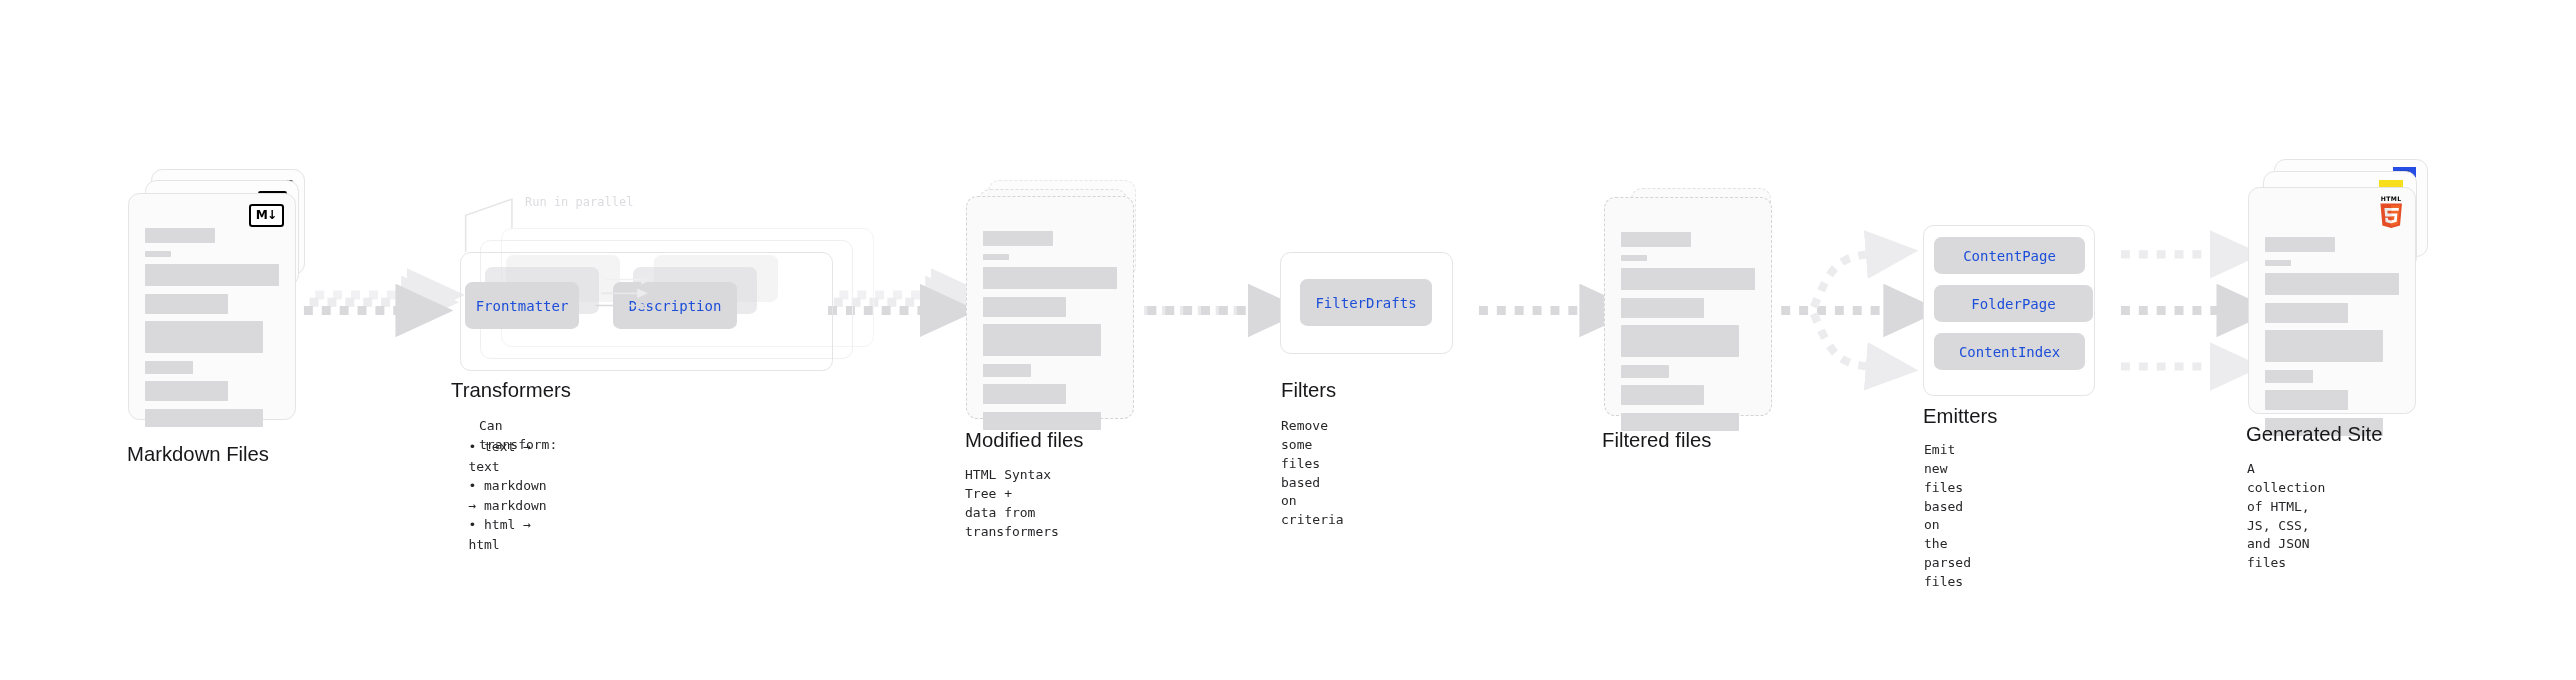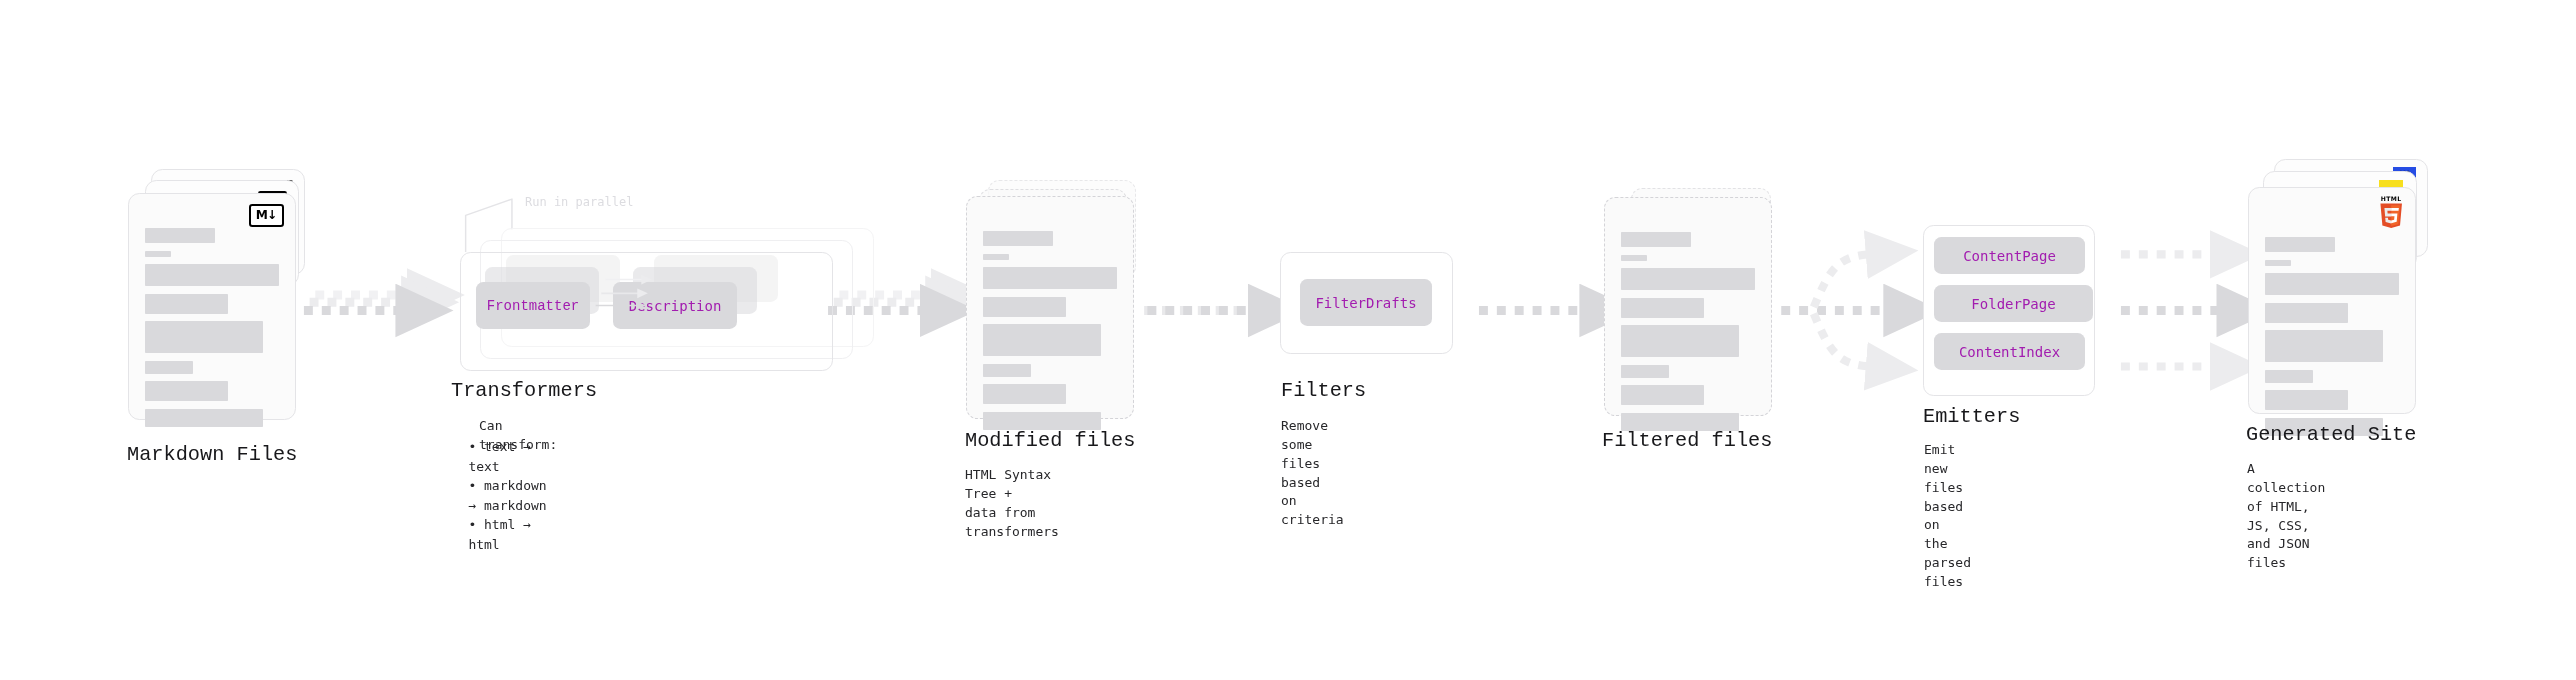--- a/index.html
+++ b/index.html
@@ -122,21 +122,21 @@
     font-weight: bold;
     letter-spacing: 0.4px;
     color: #000;
     line-height: 1;
     margin-bottom: 0.8px;
   }
 
   
   .caption-title {
     position: absolute;
-    font-family: Liberation Mono, monospace;
+    font-family: Liberation Sans, sans-serif;
     font-size: 20.3px;
     font-weight: 400;
     color: #18181b;
     white-space: nowrap;
     letter-spacing: 0px;
   }
   .caption-sub {
     position: absolute;
     font-family: "DejaVu Sans Mono", "Liberation Mono", monospace;
     font-size: 13px;
@@ -167,21 +167,21 @@
   .pill {
     position: absolute;
     box-sizing: border-box;
     background: #d9d9dc;
     border-radius: 7.3px;
     display: flex;
     align-items: center;
     justify-content: center;
     font-family: "DejaVu Sans Mono", "Liberation Mono", monospace;
     font-size: 14px;
-    color: #a21caf;
+    color: #1d4ed8;
     white-space: nowrap;
   }
   .pill.faded1 { background: rgba(217,217,220,0.55); color: transparent; }
   .pill.faded2 { background: rgba(217,217,220,0.30); color: transparent; }
 
   .parallel-label {
     position: absolute;
     font-family: "DejaVu Sans Mono", "Liberation Mono", monospace;
     font-size: 12px;
     color: #dcdce0;
@@ -289,21 +289,21 @@
     <div class="groupbox ghost2" style="left:501px; top:228px; width:373px; height:119px;"></div>
     <div class="groupbox ghost" style="left:480px; top:240px; width:373px; height:119px;"></div>
 
     <div class="pill faded2" style="left:506px; top:255px; width:114px; height:47px;"></div>
     <div class="pill faded2" style="left:654px; top:255px; width:124px; height:47px;"></div>
     <div class="pill faded1" style="left:485px; top:267px; width:114px; height:47px;"></div>
     <div class="pill faded1" style="left:633px; top:267px; width:124px; height:47px;"></div>
 
     <div class="groupbox" style="left:460px; top:252px; width:373px; height:119px; background:rgba(255,255,255,0.0);"></div>
 
-    <div class="pill" style="left:476px; top:282px; width:114px; height:47px;font-family:Liberation Mono, monospace;">Frontmatter</div>
+    <div class="pill" style="left:465px; top:282px; width:114px; height:47px;">Frontmatter</div>
     <div class="pill" style="left:613px; top:282px; width:124px; height:47px;">Description</div>
 
     <svg class="overlay" viewBox="0 0 3170 838">
       <line x1="745" y1="344" x2="790" y2="344" stroke="#f0f0f2" stroke-width="2" marker-end="url(#ahf)"></line>
       <line x1="740" y1="361" x2="785" y2="361" stroke="#e8e8ea" stroke-width="2" marker-end="url(#ahf)"></line>
       <line x1="733" y1="376" x2="783" y2="376" stroke="#d9d9dc" stroke-width="2" marker-end="url(#ah)"></line>
     </svg>
 
     <div class="caption-title" style="left:451px; top:379px;">Transformers</div>
     <div class="caption-sub" style="left:452px; top:417px;margin-left:27px;">Can transform:</div>

